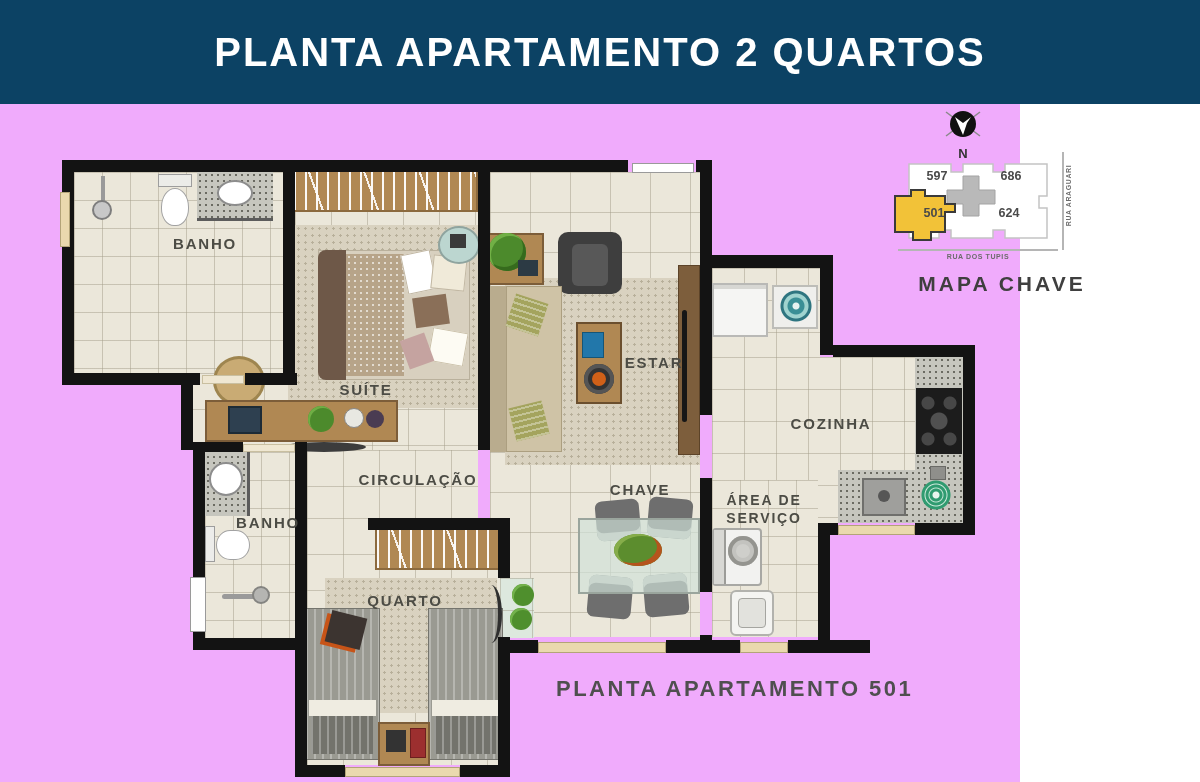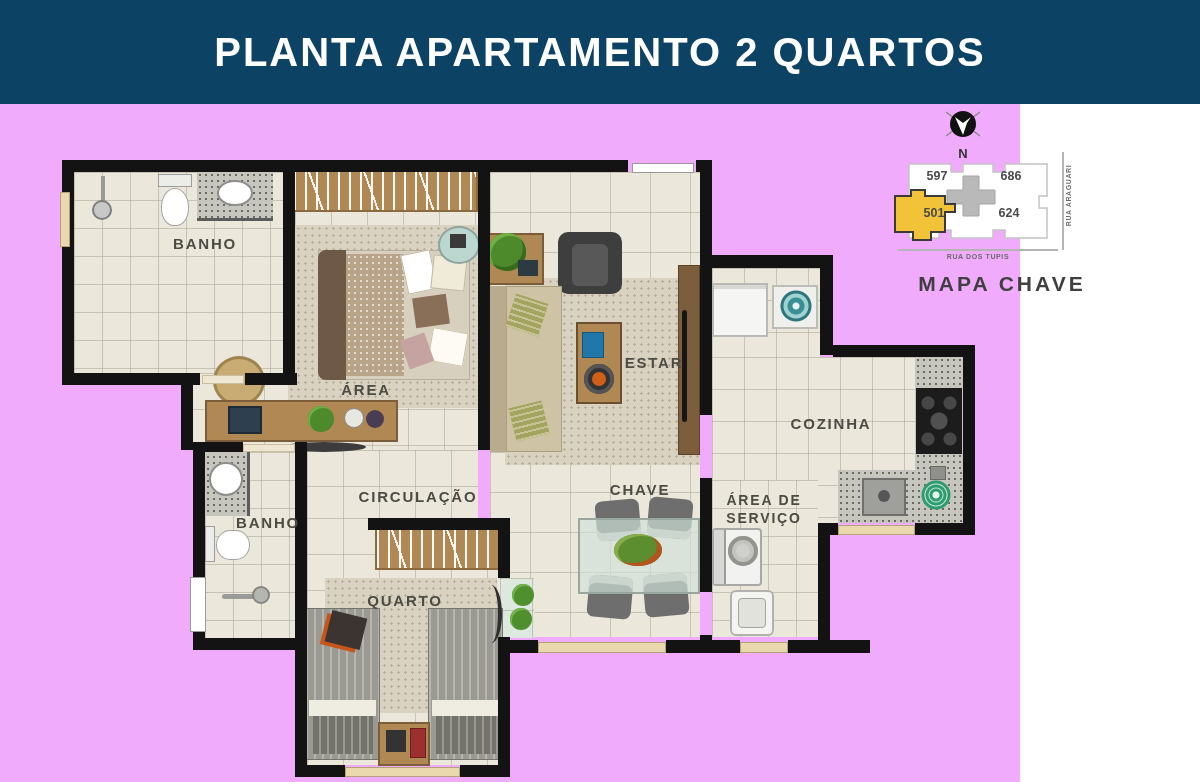--- a/index.html
+++ b/index.html
@@ -212,24 +212,24 @@
   <div class="win" style="left:60px;top:192px;width:10px;height:55px"></div>
   <div class="win" style="left:202px;top:375px;width:42px;height:9px;background:#efe7d2;border-color:#c9bfa0"></div>
   <div class="win" style="left:243px;top:444px;width:52px;height:8px;background:#efe7d2;border-color:#c9bfa0"></div>
   <div class="winw" style="left:190px;top:577px;width:16px;height:55px"></div>
   <div class="win" style="left:345px;top:767px;width:115px;height:10px"></div>
   <div class="win" style="left:538px;top:642px;width:128px;height:11px"></div>
   <div class="win" style="left:740px;top:642px;width:48px;height:11px"></div>
   <div class="win" style="left:838px;top:525px;width:77px;height:10px"></div>
 
   <div class="lbl" style="left:205px;top:243px">BANHO</div>
-  <div class="lbl" style="left:366px;top:389px">ÁREA</div>
+  <div class="lbl" style="left:366px;top:389px">SUÍTE</div>
   <div class="lbl" style="left:654px;top:362px">ESTAR</div>
   <div class="lbl" style="left:831px;top:423px">COZINHA</div>
-  <div class="lbl" style="left:418px;top:496px">CIRCULAÇÃO</div>
+  <div class="lbl" style="left:418px;top:479px">CIRCULAÇÃO</div>
   <div class="lbl" style="left:640px;top:489px">CHAVE</div>
   <div class="lbl lbl2" style="left:764px;top:509px;font-size:14px">ÁREA DE SERVIÇO</div>
   <div class="lbl" style="left:268px;top:522px">BANHO</div>
   <div class="lbl" style="left:405px;top:600px">QUARTO</div>
 
   <div>
     <svg style="left:940px;top:106px" width="46" height="40" viewBox="0 0 46 40">
       <line x1="6" y1="6" x2="14" y2="12" stroke="#8a8a8a" stroke-width="1.5"></line>
       <line x1="40" y1="6" x2="32" y2="12" stroke="#8a8a8a" stroke-width="1.5"></line>
       <line x1="6" y1="30" x2="14" y2="24" stroke="#8a8a8a" stroke-width="1.5"></line>
@@ -251,14 +251,15 @@
     <span class="unitlbl" style="left:991px;top:206px">624</span>
 
     <div class="kmline" style="left:898px;top:249px;width:160px;height:2px"></div>
     <div class="street" style="left:898px;top:253px;width:160px;text-align:center">RUA DOS TUPIS</div>
     <div class="kmline" style="left:1062px;top:152px;width:2px;height:98px"></div>
     <div class="street" style="left:1028px;top:192px;width:80px;text-align:center;transform:rotate(-90deg)">RUA ARAGUARI</div>
 
     <div class="kmtitle">MAPA CHAVE</div>
   </div>
 
+  <div class="caption">PLANTA APARTAMENTO 501</div>
 
 </div>
 
 </body></html>

